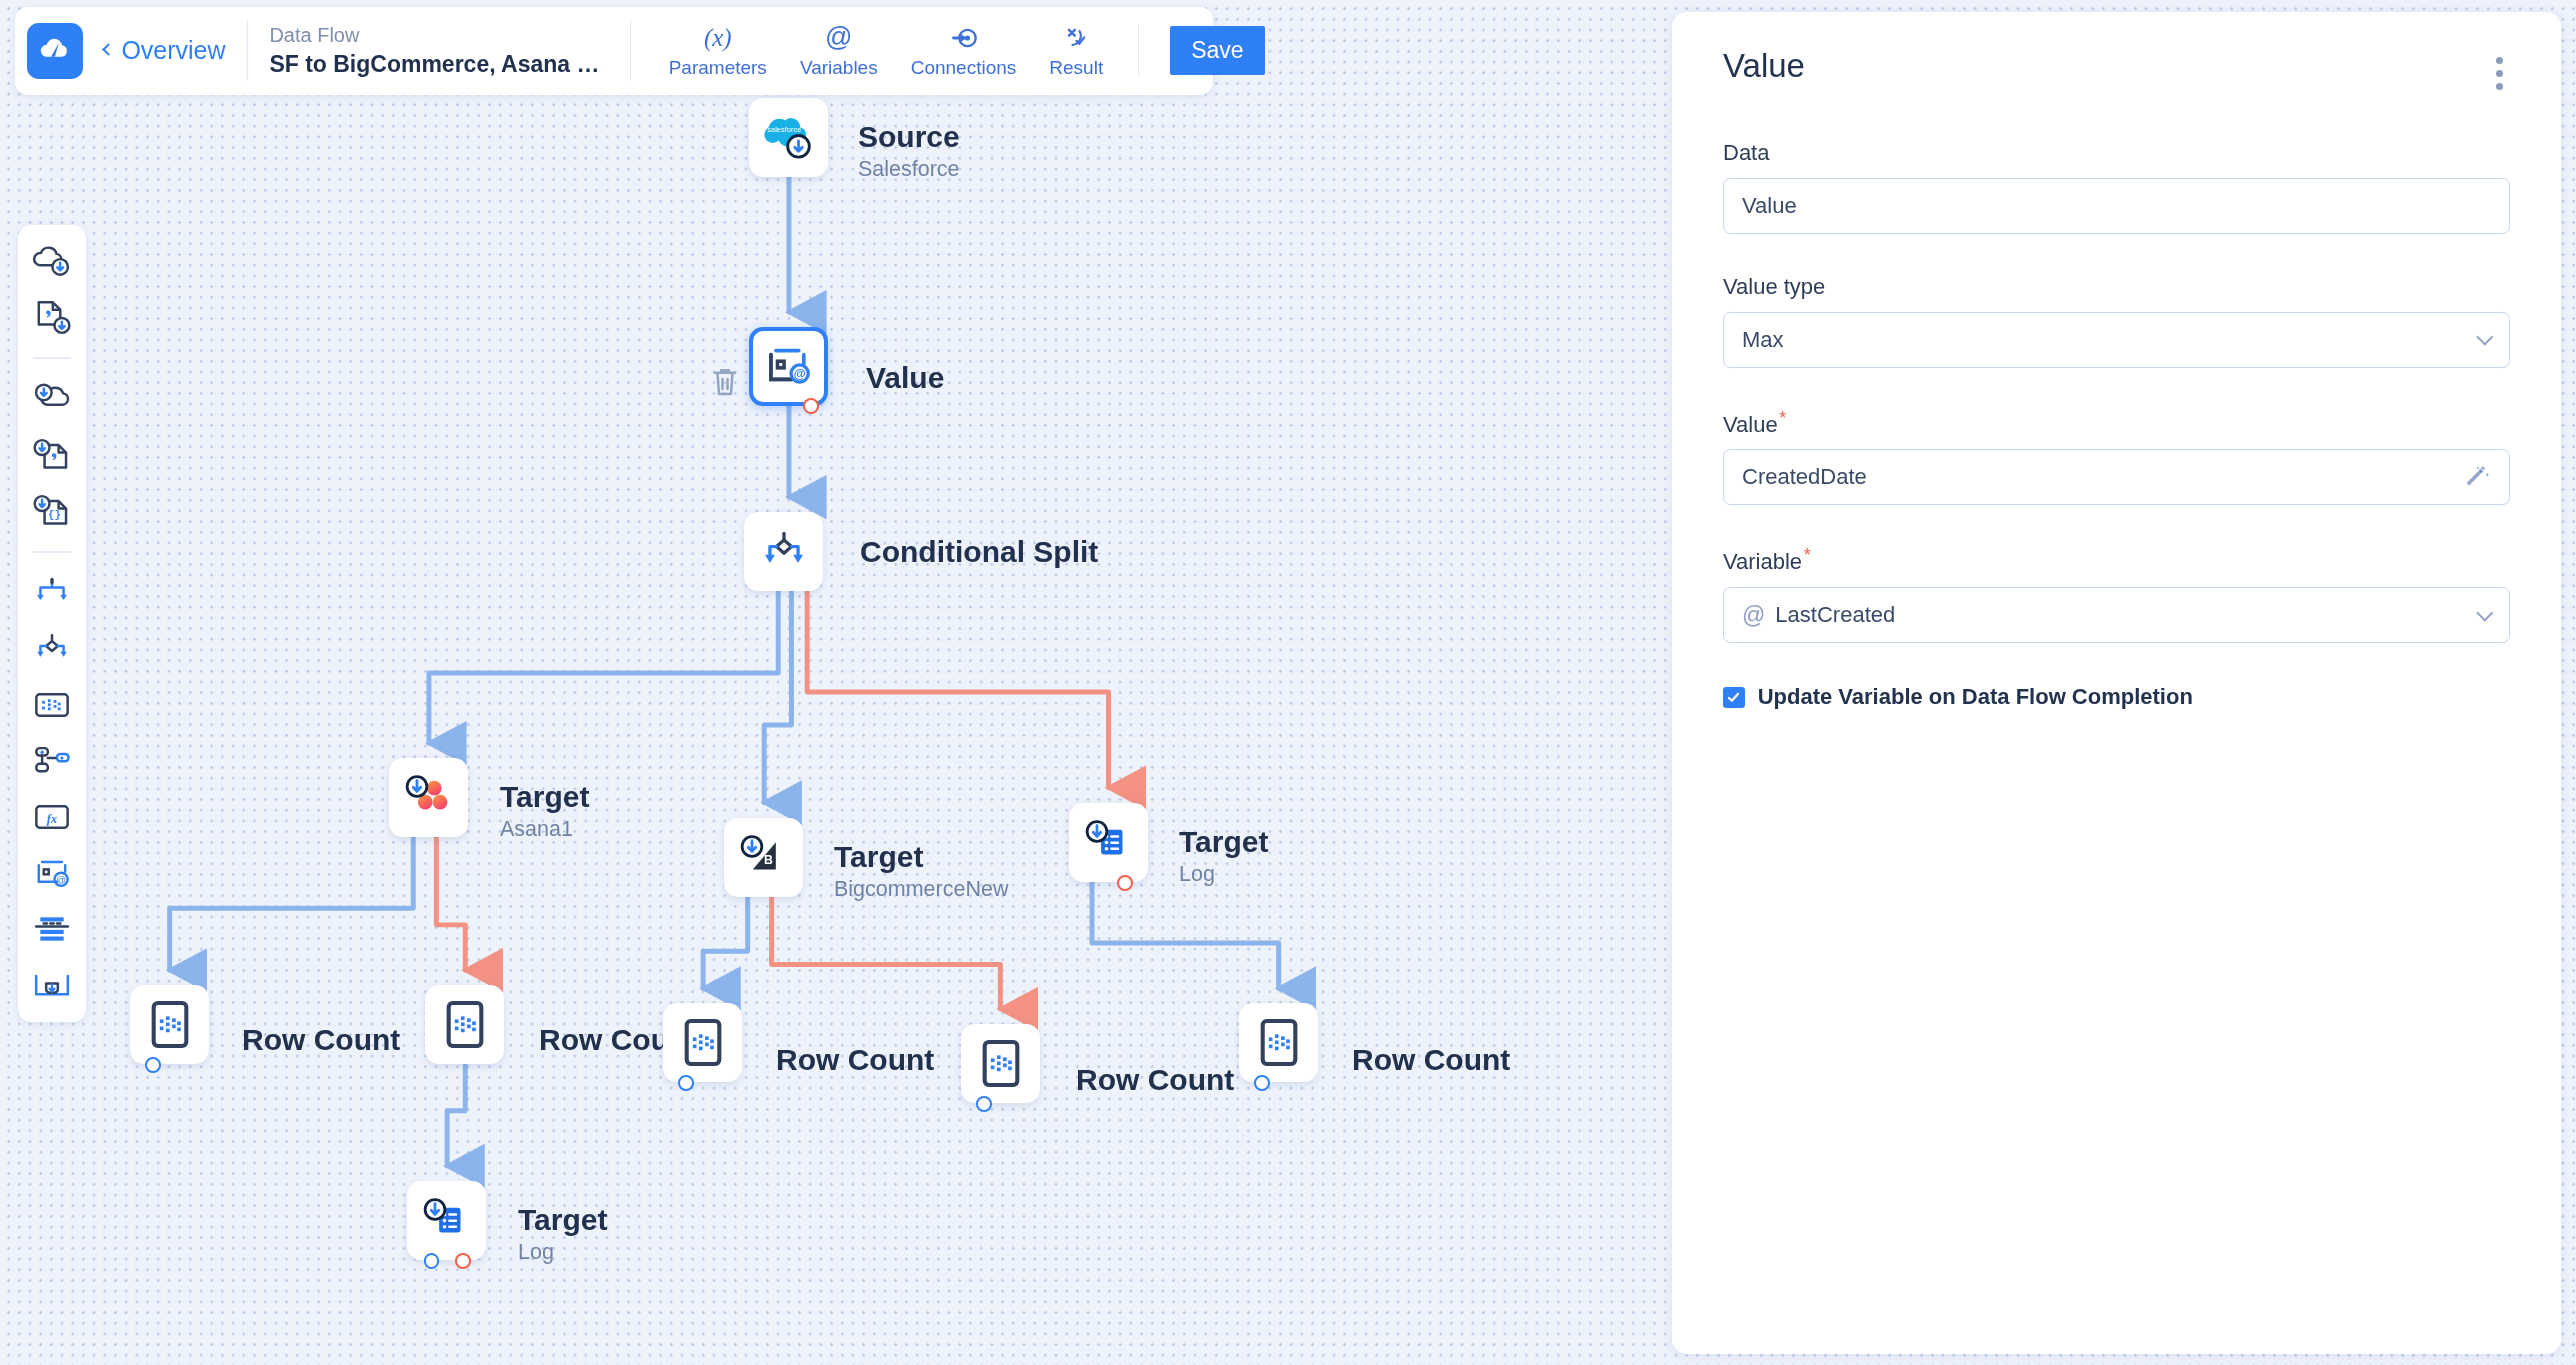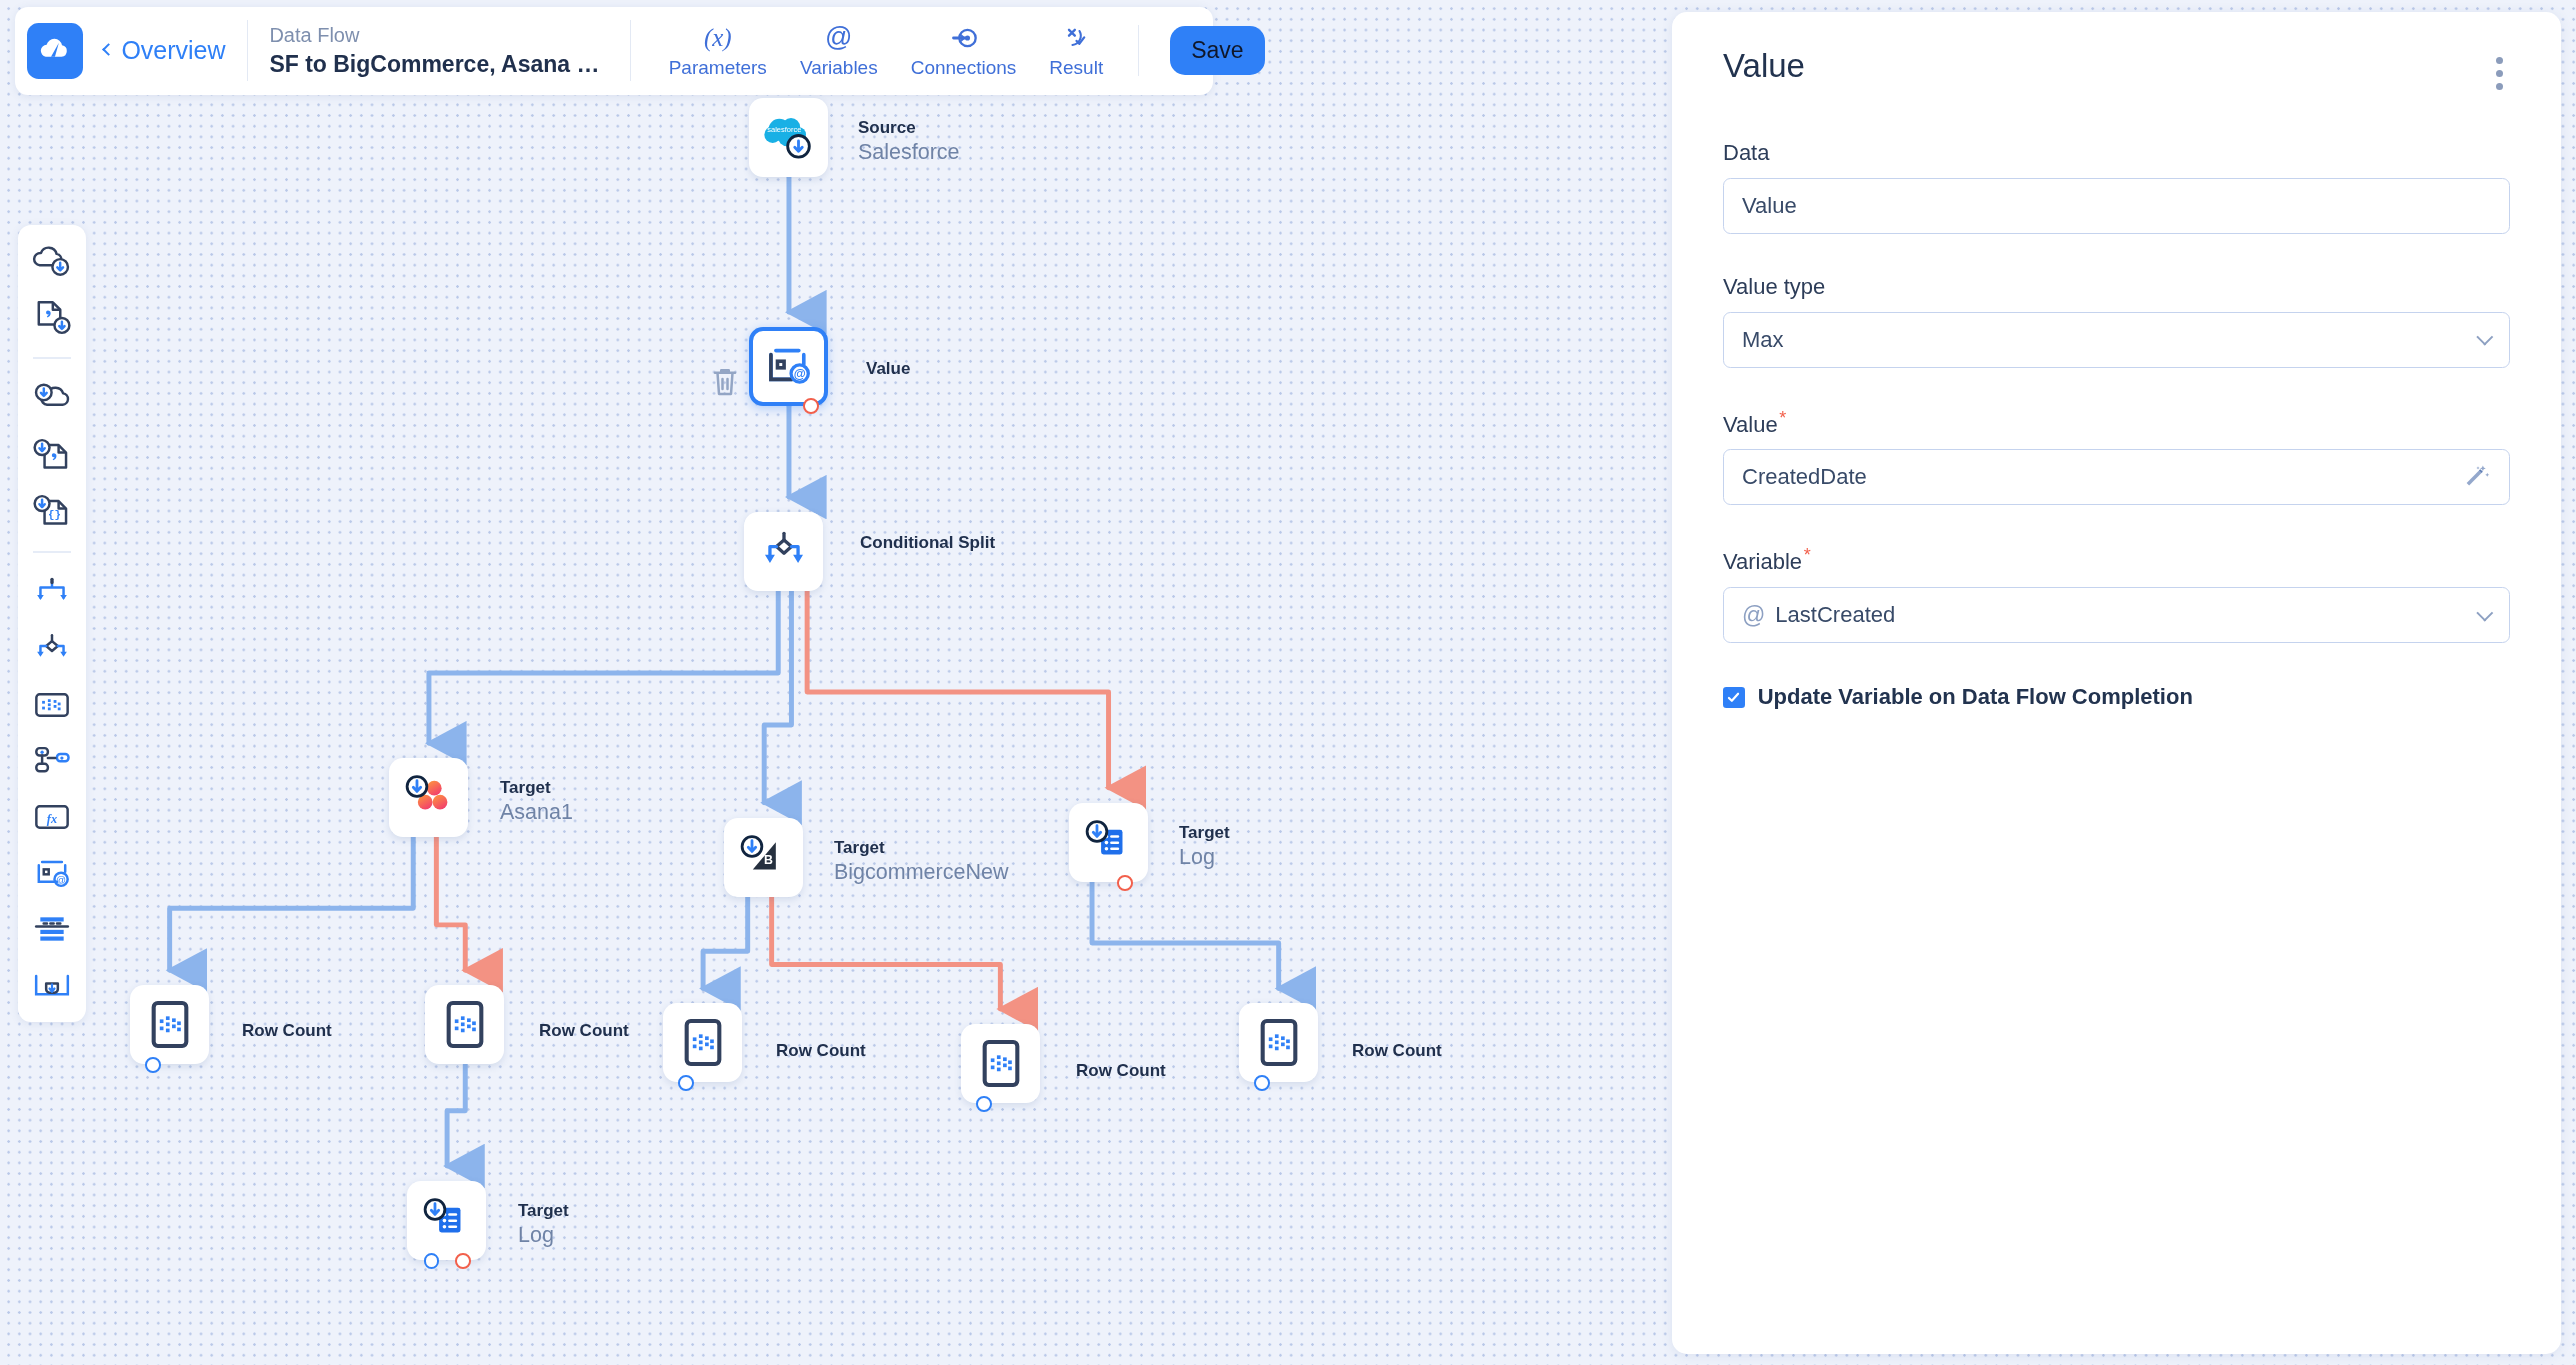--- a/index.html
+++ b/index.html
@@ -63,23 +63,23 @@
     display: flex; flex-direction: column; align-items: center; justify-content: center;
     gap: 3.3px; cursor: pointer; padding: 0 16.5px; min-width: 79px;
   }
   .toolbtn .ti { height: 31px; display:flex; align-items:center; justify-content:center; color:#3f6fd8;}
   .toolbtn .ti svg { display:block; }
   .toolbtn .tl { font-size: 19px; color: #3f6fd8; white-space: nowrap; }
   .glyph-paren { font-size: 25px; color:#3f6fd8; font-style: italic; font-family:"Liberation Serif", serif;}
   .glyph-at { font-size: 27px; color:#3f6fd8; line-height: 1; }
 
   .save-btn {
-    background: #2f80f7; color: #0f172a; border: none;
+    background: #2f80f7; color: #ffffff; border: none;
     font-size: 23px; font-family: inherit;
-    padding: 10.7px 21.5px; border-radius: 15px; cursor: pointer;
+    padding: 10.7px 21.5px; border-radius: 2px; cursor: pointer;
     margin-left: 13.2px; margin-right: 11.6px;
   }
 
   
   .palette {
     position: absolute; left: 18px; top: 225px;
     width: 68px;
     background: #ffffff;
     border-radius: 13.2px;
     box-shadow: 0 1.7px 8.3px rgba(60,90,150,.10);
@@ -124,21 +124,21 @@
   }
   .node.selected {
     border: 4.1px solid #2f80f7;
     box-shadow: 0 2.5px 10px rgba(47,128,247,.30);
   }
   .node svg { display: block; }
 
   .nodelabel {
     position: absolute; white-space: nowrap; pointer-events: none;
   }
-  .nodelabel .t1 { font-size: 17px; font-weight: bold; color: #20304d; line-height: 1.3; }
+  .nodelabel .t1 { font-size: 30px; font-weight: bold; color: #20304d; line-height: 1.3; }
   .nodelabel .t2 { font-size: 21.5px; color: #6f83a6; line-height: 1.3; }
 
   .port {
     position: absolute; width: 15.7px; height: 15.7px; border-radius: 50%;
     background: #fff; border: 2.5px solid #2f80f7;
   }
   .port.err { border-color: #f2604c; }
 
   .trash { position: absolute; cursor: pointer; }
 

